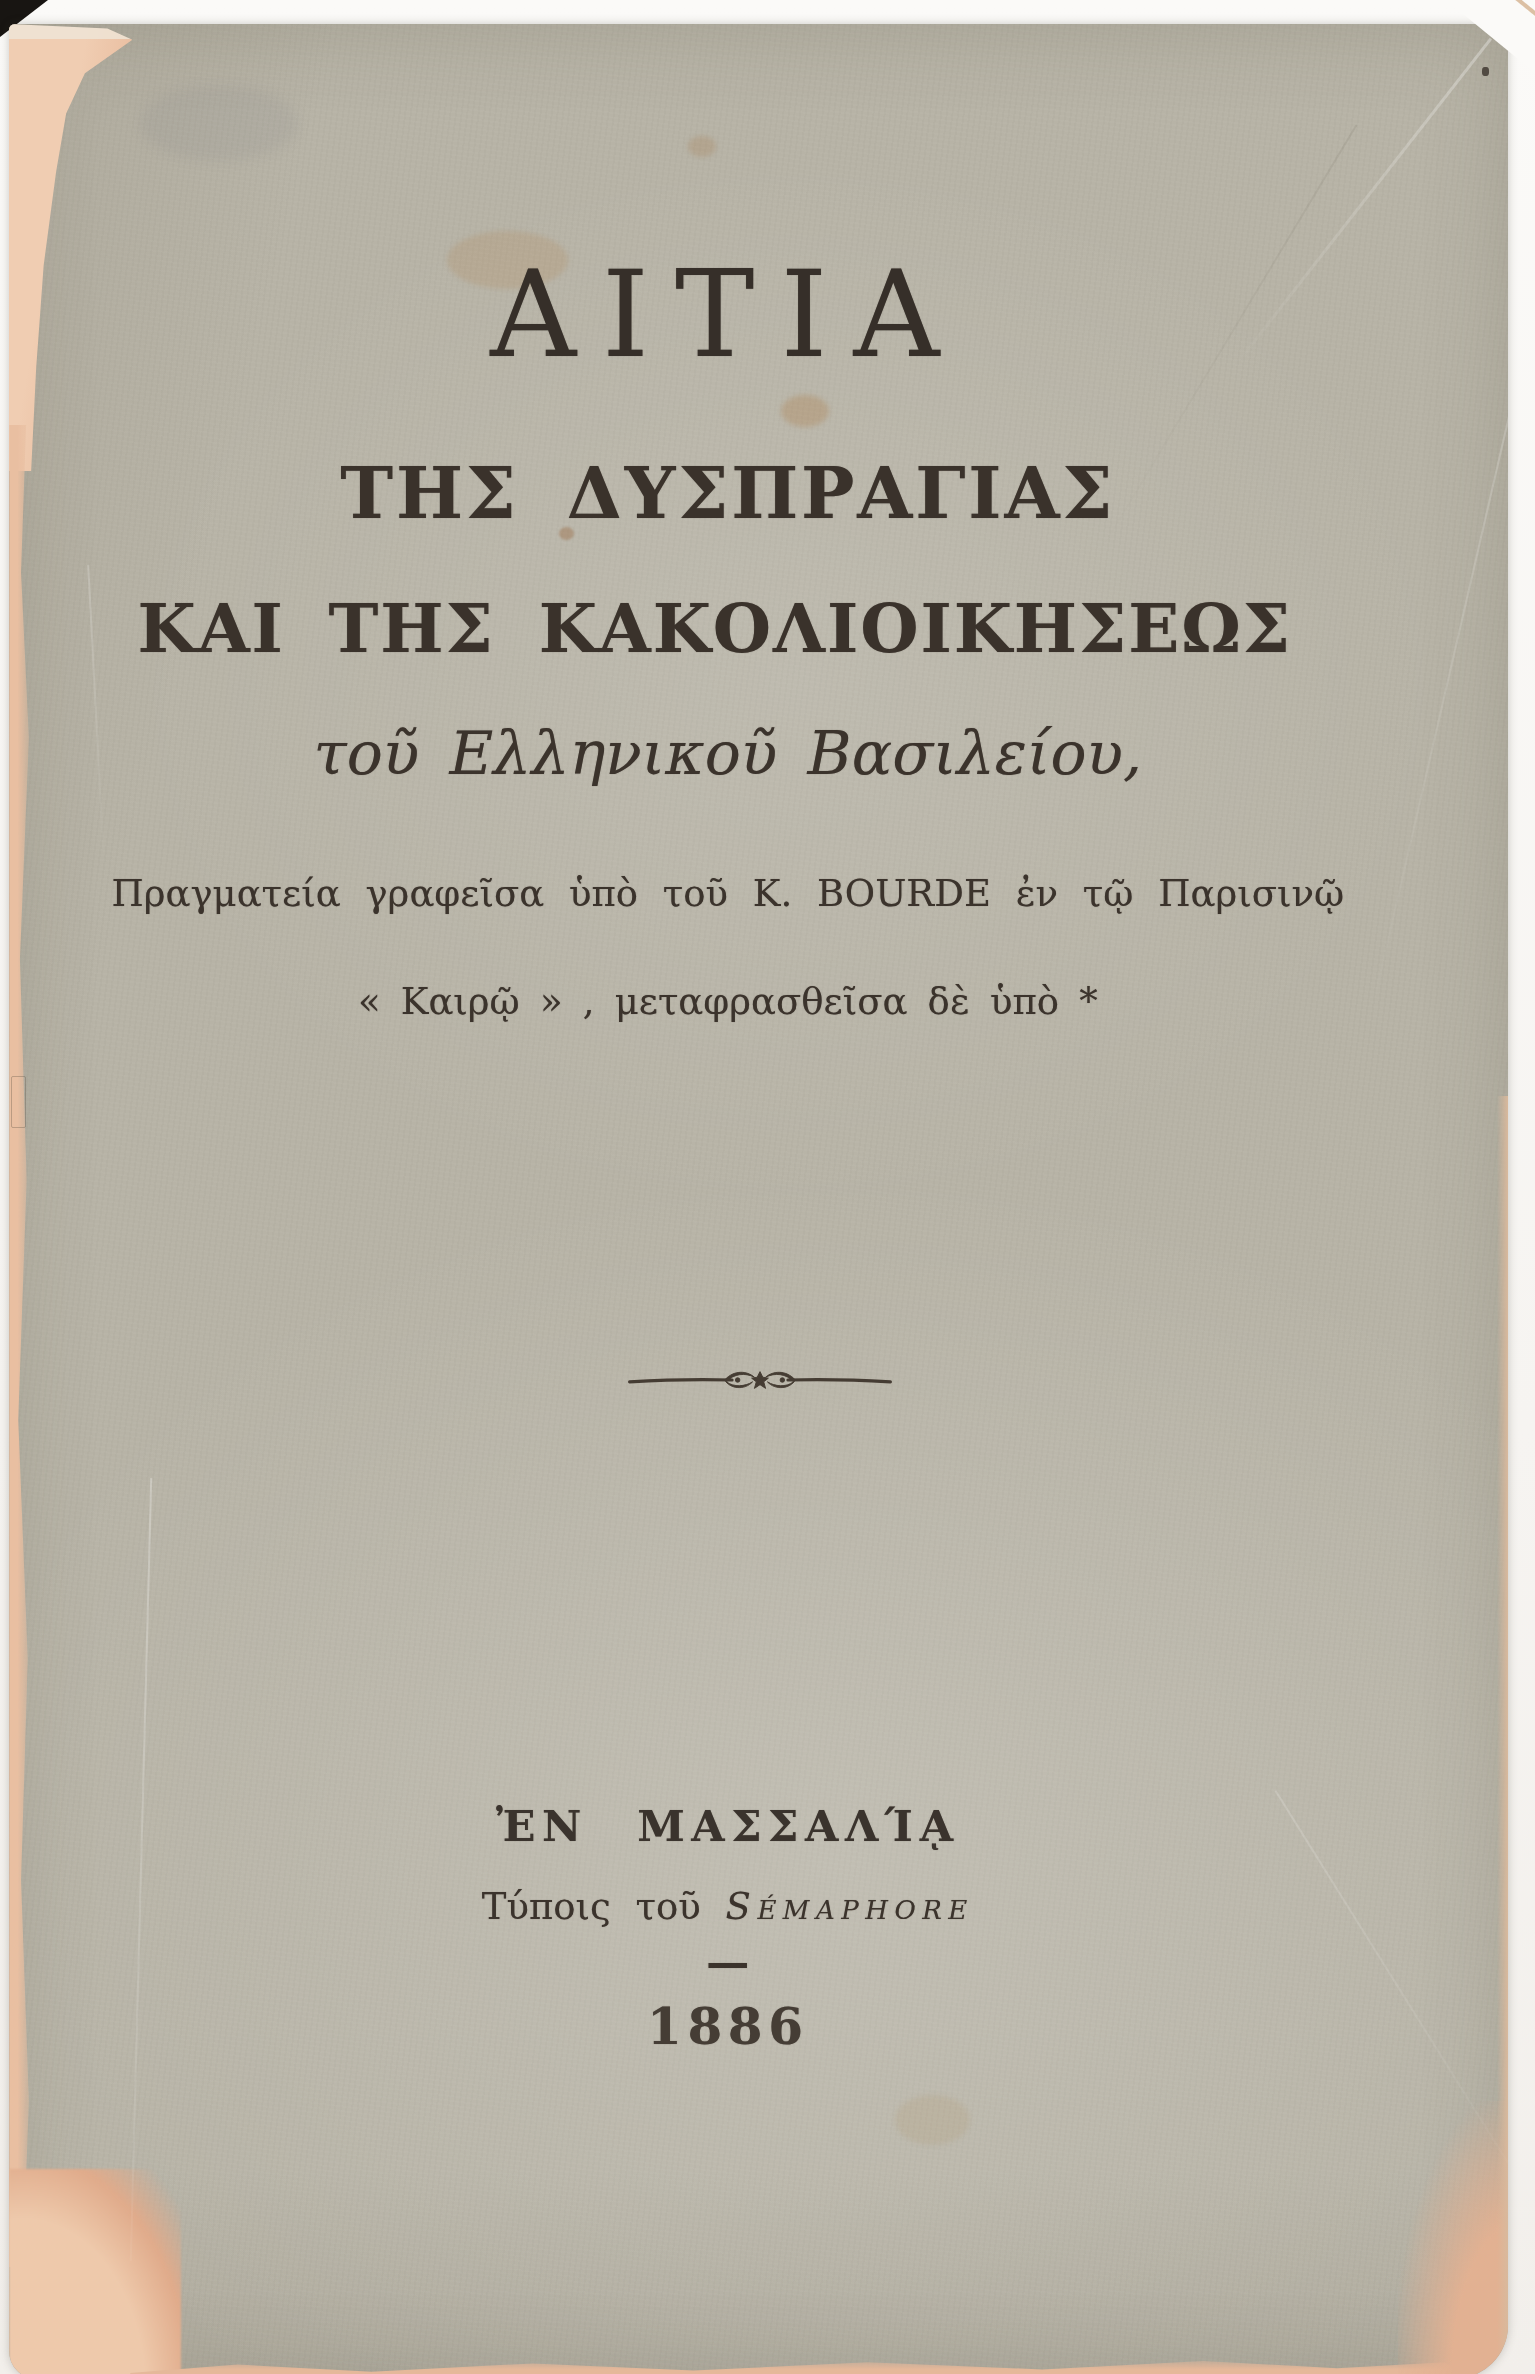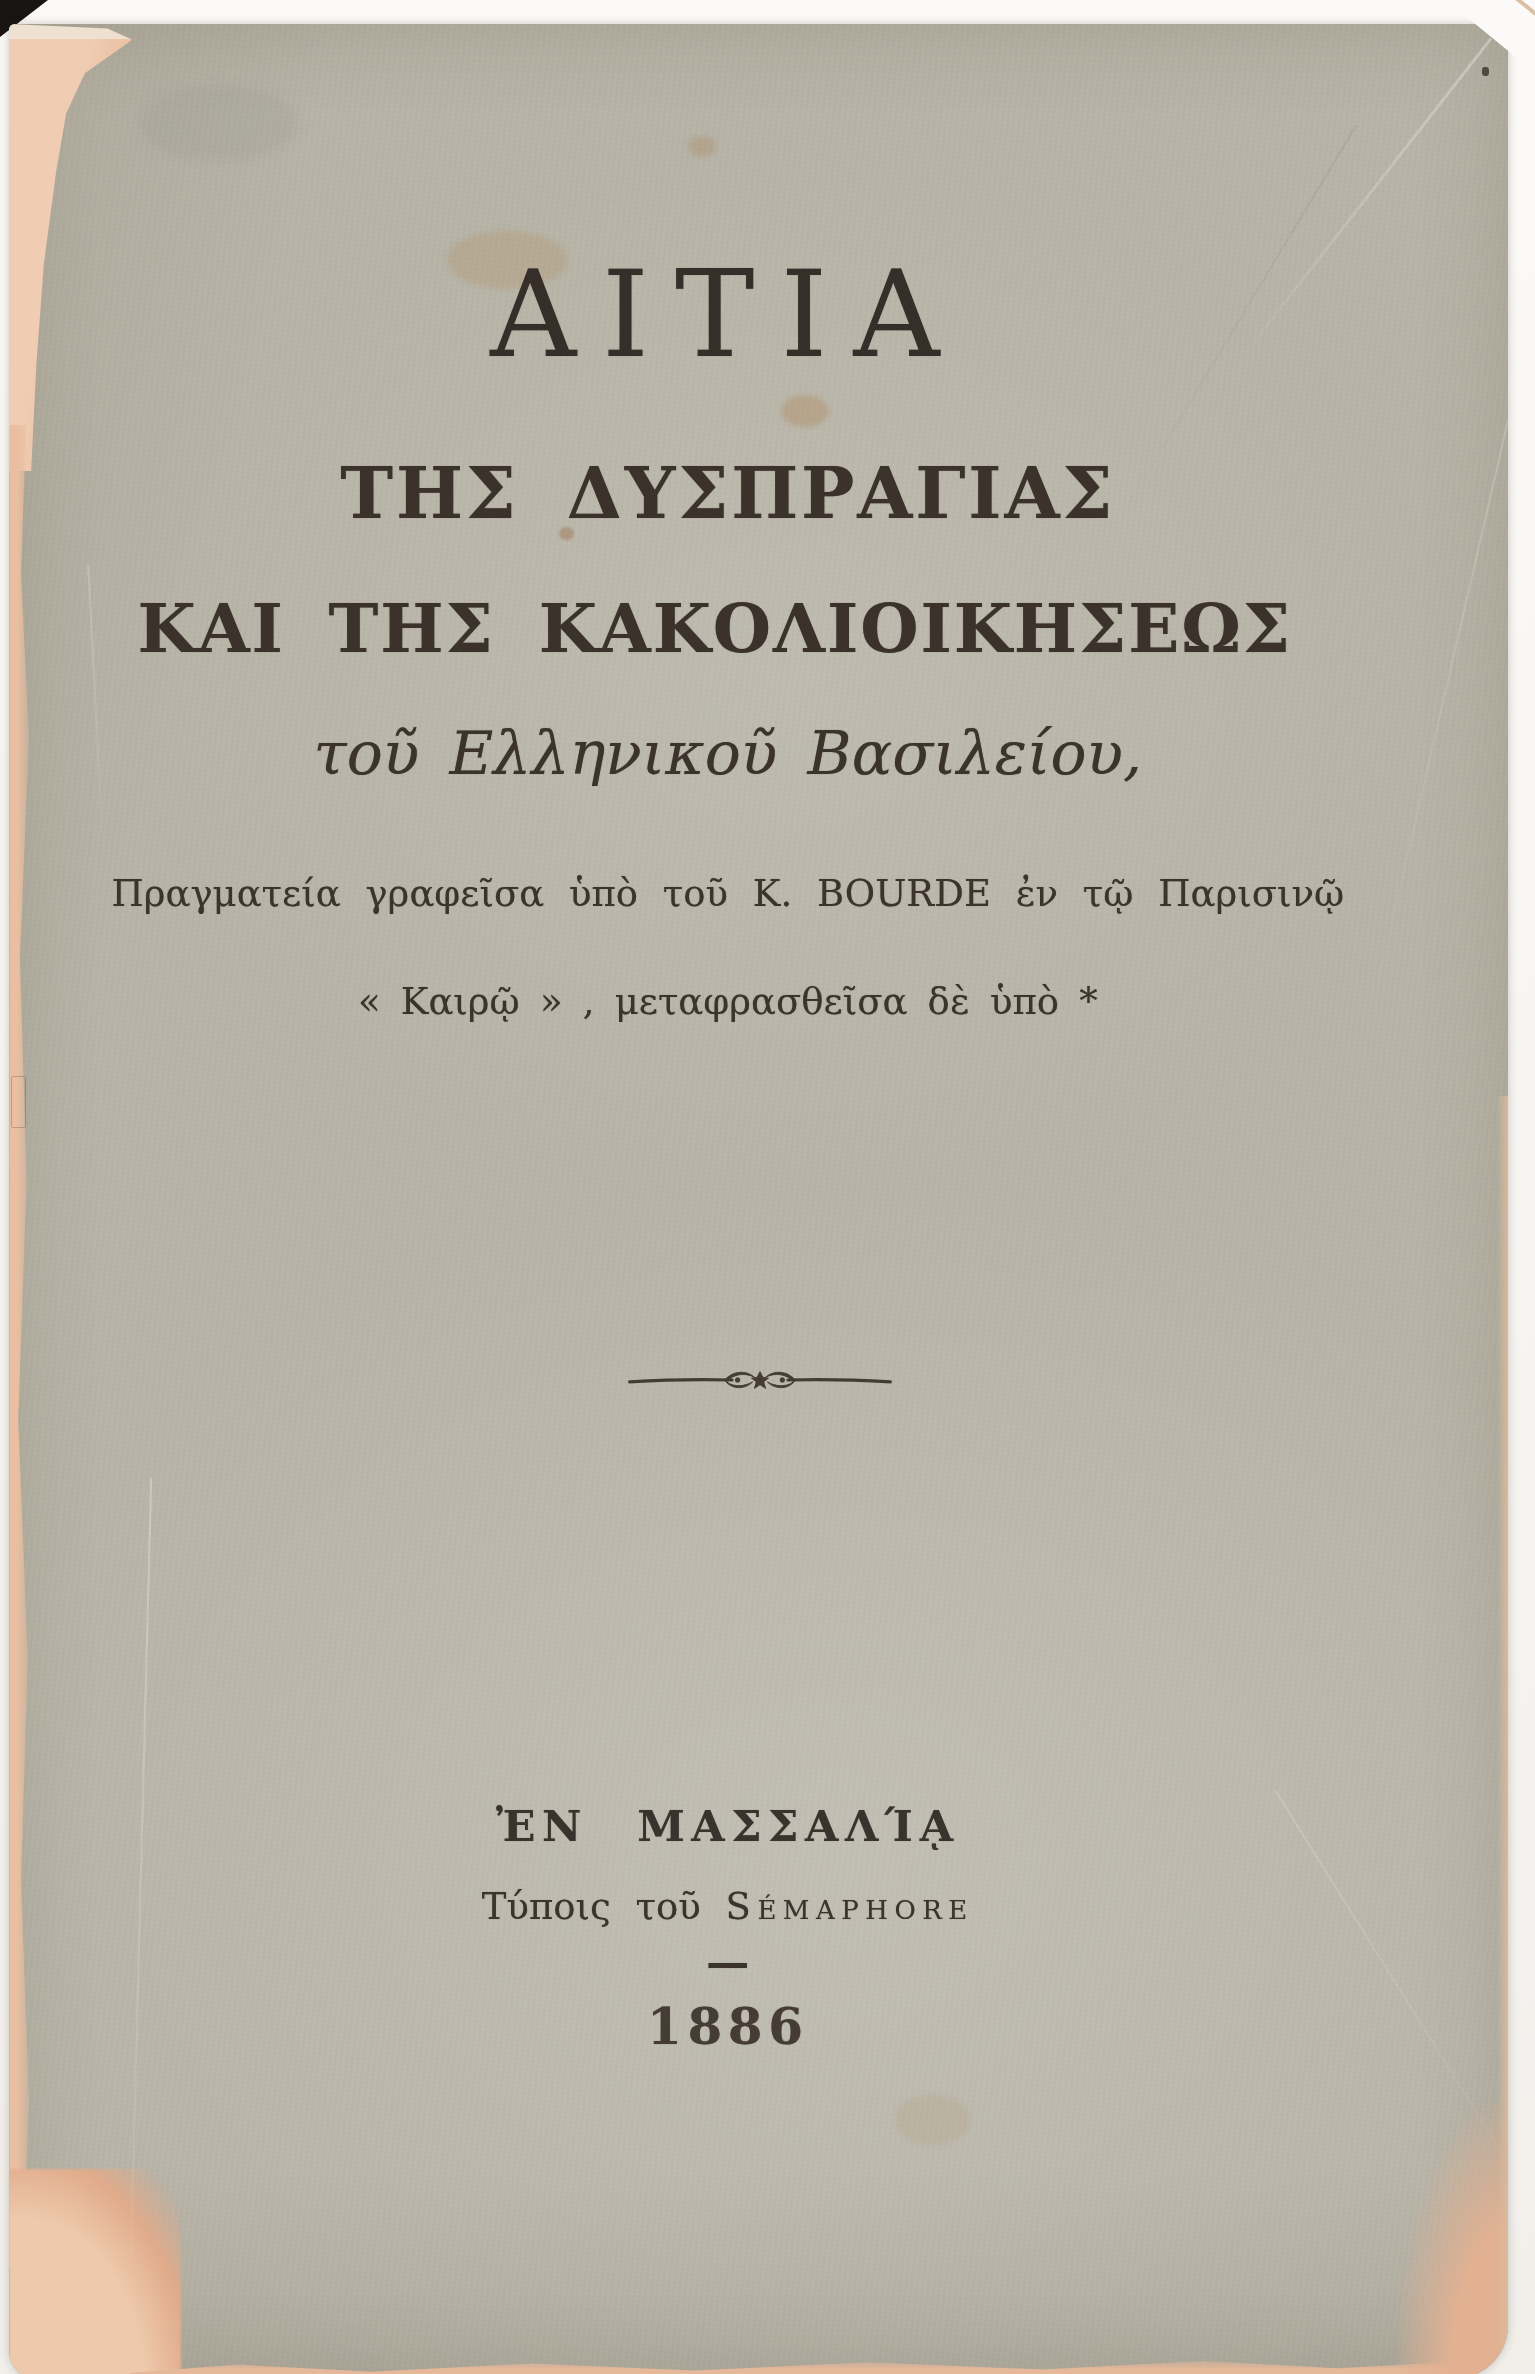--- a/index.html
+++ b/index.html
@@ -82,21 +82,21 @@
   .line{position:absolute;left:0;width:100%;text-align:center;
     color:#3b332c;text-shadow:0 0 0.9px rgba(59,51,44,0.55);white-space:nowrap;}
   .title{top:222px;font-size:119px;letter-spacing:26px;font-weight:400;color:#362f29;}
   .sub1{top:427px;font-size:71px;font-weight:700;letter-spacing:2.8px;word-spacing:20.5px;color:#3a322b;}
   .sub2{top:565px;font-size:67px;font-weight:700;letter-spacing:1.9px;word-spacing:18.6px;transform:translateX(-13px);color:#3a322b;}
   .sub3{top:694px;font-size:60px;font-style:italic;word-spacing:11.2px;}
   .by1{top:848px;font-size:37px;word-spacing:13px;}
   .by2{top:956px;font-size:37px;word-spacing:8.4px;}
   .place{top:1777px;font-size:43px;font-weight:700;letter-spacing:6.5px;word-spacing:28px;color:#3a332d;}
   .printer{top:1861px;font-size:37px;word-spacing:13px;}
-  .printer .smallcaps{font-variant:small-caps;letter-spacing:6.5px;}
+  .printer .smallcaps{font-variant:small-caps;letter-spacing:6.5px;font-style:italic;}
   .rule-line{top:1913px;font-size:43px;font-weight:700;letter-spacing:0;}
   .year{top:1973px;font-size:50px;font-weight:700;letter-spacing:5.6px;color:#453d35;}
   
   .divider{position:absolute;left:615px;top:1341px;width:272px;height:30px;}
 </style>
 </head>
 <body>
 
 <div class="scan">
 

